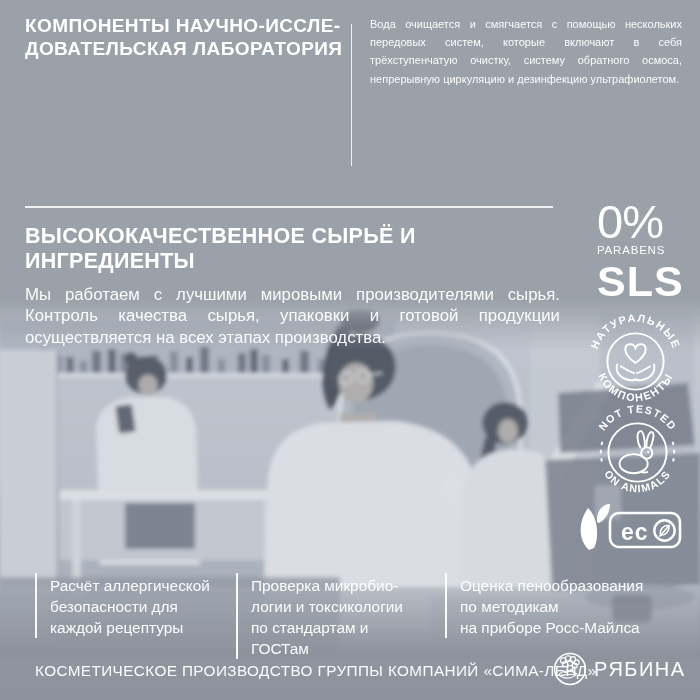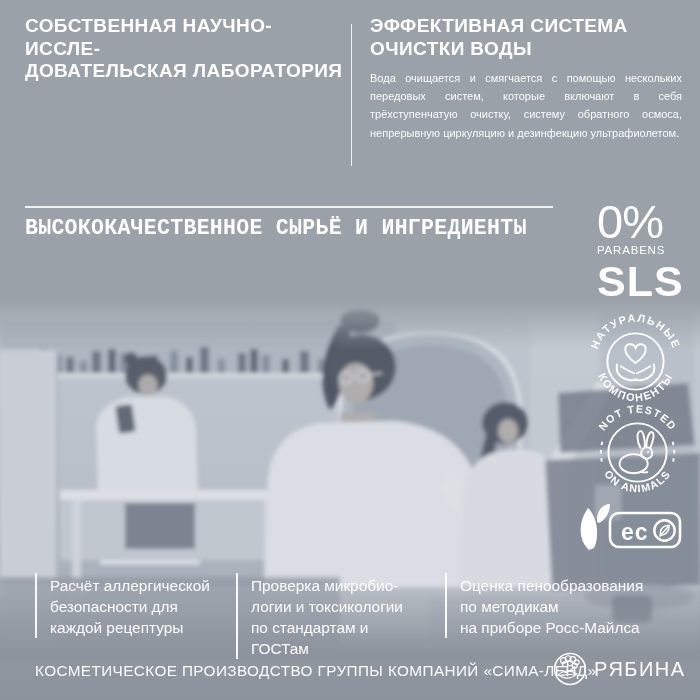--- a/index.html
+++ b/index.html
@@ -16,21 +16,21 @@
     margin:0 0 9px 0; font-size:19px; line-height:22.5px; font-weight:700;
     letter-spacing:.4px; white-space:pre-line;
   }
   .top-body {
     margin:0; font-size:11px; line-height:18.2px; text-align:justify;
     color:rgba(255,255,255,.96); font-weight:400;
   }
   .v-divider { left:351px; top:24px; width:1px; height:142px; background:rgba(255,255,255,.85); }
   .h-divider { left:25px; top:206px; width:528px; height:1.5px; background:rgba(255,255,255,.85); }
   
-  .mid { left:25px; top:216px; width:535px;font-family:Liberation Mono, monospace; }
+  .mid { left:25px; top:224px; width:535px; }
   .mid-title { margin:0 0 10px 0; font-size:21.5px; font-weight:700; letter-spacing:.3px; }
   .mid-body  { margin:0; font-size:16.8px; line-height:21.3px; text-align:justify; color:rgba(255,255,255,.96); }
   
   .zero { left:597px; top:198px; line-height:1; }
   .zero-pct { font-size:47px; font-weight:400; letter-spacing:-1px; }
   .zero-parabens { font-size:11.5px; letter-spacing:.8px; font-weight:400; }
   .zero-sls { font-size:43px; font-weight:700; margin-top:3px; letter-spacing:1px; }
   
   .photo { left:0; top:295px; width:700px; height:365px; }
   .fade-top { left:0; top:295px; width:700px; height:55px;
@@ -153,36 +153,35 @@
       <rect x="612" y="300" width="40" height="28" rx="6" fill="#3f4552"></rect>
       <rect x="0" y="282" width="340" height="83" fill="#9299a3" opacity="0.8"></rect>
       <rect x="0" y="292" width="700" height="73" fill="#a9afb8" opacity="0.6"></rect>
     </g>
     <rect width="700" height="365" fill="#98a1ae" opacity="0.22"></rect>
   </svg>
   <div class="abs fade-top"></div>
   <div class="abs fade-bottom"></div>
 
   <section class="abs col-left">
-    <h2 class="top-title">СОБСТВЕННАЯ НАУЧНО-ИССЛЕ-
+    <h2 class="top-title">КОМПОНЕНТЫ НАУЧНО-ИССЛЕ-
 ДОВАТЕЛЬСКАЯ ЛАБОРАТОРИЯ</h2>
   </section>
 
   <div class="abs v-divider"></div>
 
   <section class="abs col-right">
-    <h2 class="top-title">ЭФФЕКТИВНАЯ СИСТЕМА
-ОЧИСТКИ ВОДЫ</h2>
     <p class="top-body">Вода очищается и смягчается с помощью нескольких передовых систем, которые включают в себя трёхступенчатую очистку, систему обратного осмоса, непрерывную циркуляцию и дезинфекцию ультрафиолетом.</p>
   </section>
 
   <div class="abs h-divider"></div>
 
   <section class="abs mid">
     <h2 class="mid-title">ВЫСОКОКАЧЕСТВЕННОЕ СЫРЬЁ И ИНГРЕДИЕНТЫ</h2>
+    <p class="mid-body">Мы работаем с лучшими мировыми производителями сырья. Контроль качества сырья, упаковки и готовой продукции осуществляется на всех этапах производства.</p>
   </section>
 
   <div class="abs zero">
     <div class="zero-pct">0%</div>
     <div class="zero-parabens">PARABENS</div>
     <div class="zero-sls">SLS</div>
   </div>
 
   <div class="abs badge badge-natural">
     <svg viewBox="-50 -50 100 100">

